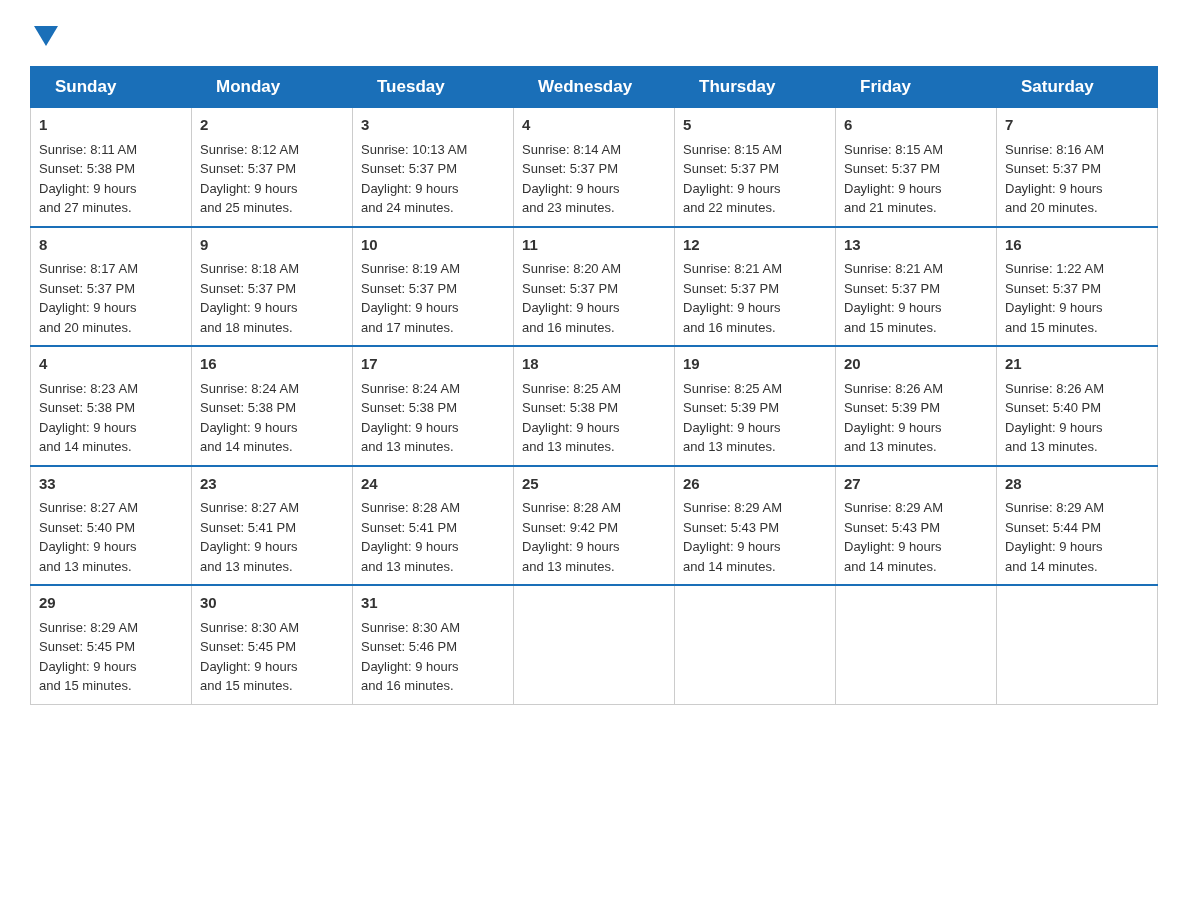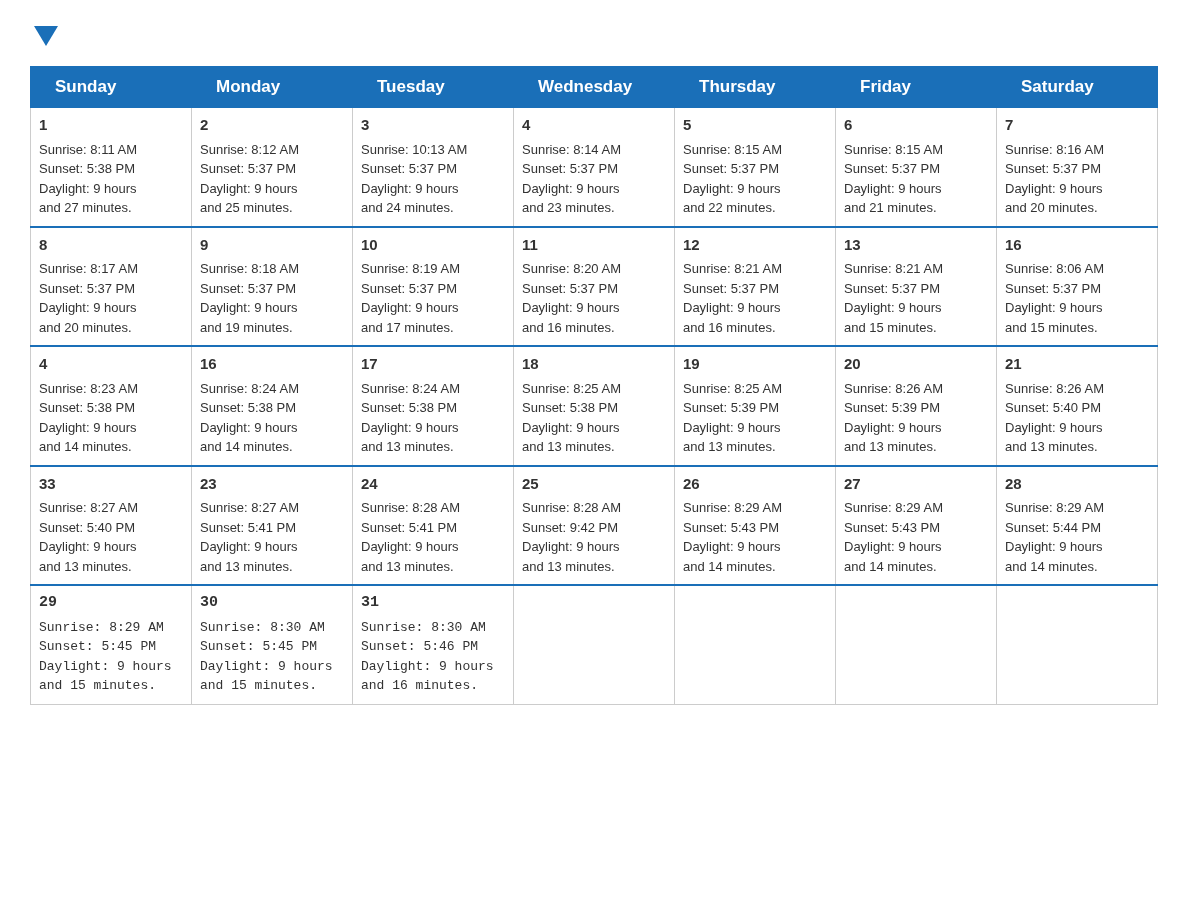--- a/index.html
+++ b/index.html
@@ -78,21 +78,20 @@
       vertical-align: top;
       padding: 6px 8px 8px 8px;
       border: 1px solid #ccc;
       font-size: 13px;
       color: #333;
       line-height: 1.5;
       min-height: 90px;
     }
     .calendar tr:last-child td {
       border-bottom: 1px solid #ccc;
-      font-family: Liberation Mono, monospace;
     }
     .day-num {
       font-size: 15px;
       font-weight: bold;
       display: block;
       margin-bottom: 3px;
     }
     .day-info {
       font-size: 13px;
       color: #333;
@@ -191,21 +190,21 @@
         <span class="day-info">Sunrise: 8:17 AM</span><br>
         <span class="day-info">Sunset: 5:37 PM</span><br>
         <span class="day-info">Daylight: 9 hours</span><br>
         <span class="day-info">and 20 minutes.</span>
       </td>
         <td>
         <span class="day-num">9</span>
         <span class="day-info">Sunrise: 8:18 AM</span><br>
         <span class="day-info">Sunset: 5:37 PM</span><br>
         <span class="day-info">Daylight: 9 hours</span><br>
-        <span class="day-info">and 19 minutes.</span>
+        <span class="day-info">and 18 minutes.</span>
       </td>
         <td>
         <span class="day-num">10</span>
         <span class="day-info">Sunrise: 8:19 AM</span><br>
         <span class="day-info">Sunset: 5:37 PM</span><br>
         <span class="day-info">Daylight: 9 hours</span><br>
         <span class="day-info">and 17 minutes.</span>
       </td>
         <td>
         <span class="day-num">11</span>
@@ -223,21 +222,21 @@
       </td>
         <td>
         <span class="day-num">13</span>
         <span class="day-info">Sunrise: 8:21 AM</span><br>
         <span class="day-info">Sunset: 5:37 PM</span><br>
         <span class="day-info">Daylight: 9 hours</span><br>
         <span class="day-info">and 15 minutes.</span>
       </td>
         <td>
         <span class="day-num">16</span>
-        <span class="day-info">Sunrise: 8:06 AM</span><br>
+        <span class="day-info">Sunrise: 1:22 AM</span><br>
         <span class="day-info">Sunset: 5:37 PM</span><br>
         <span class="day-info">Daylight: 9 hours</span><br>
         <span class="day-info">and 15 minutes.</span>
       </td>
       </tr>
       <tr class="week-row">
         <td>
         <span class="day-num">4</span>
         <span class="day-info">Sunrise: 8:23 AM</span><br>
         <span class="day-info">Sunset: 5:38 PM</span><br>

